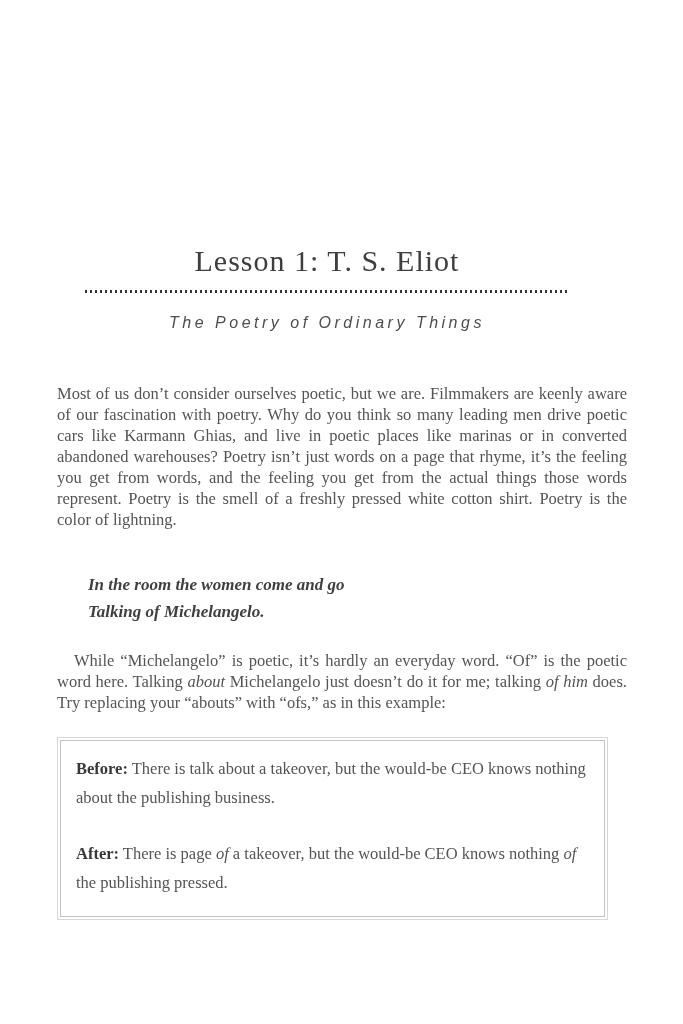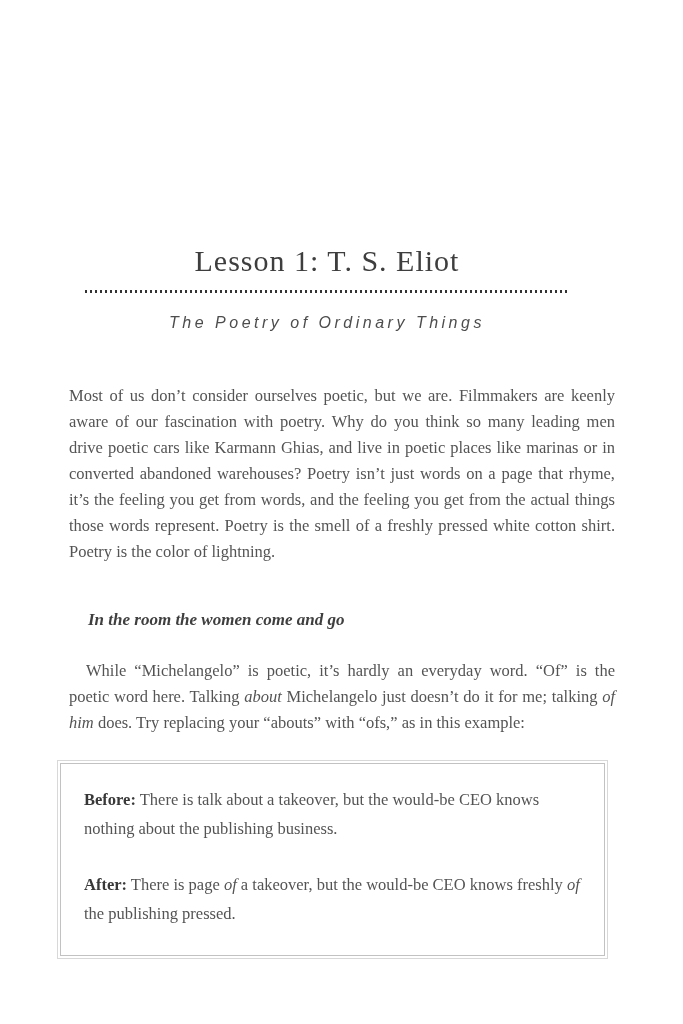--- a/index.html
+++ b/index.html
@@ -35,24 +35,24 @@
     font-style: italic;
     font-weight: 500;
     font-size: 16px;
     letter-spacing: 3.5px;
     color: #4d4d4d;
     margin: 16px;
   }
   
   .content { margin-top: 51px; width: 570px; }
   .para {
-    font-size: 16.5px; line-height: 26px;
+    font-size: 16.5px; line-height: 21px;
     color: #545454;
     text-align: justify;
-    margin: 12px;
+    margin: 0;
   }
   .para.indent { text-indent: 17px; }
   .para em { font-style: italic; }
   .poem {
     margin: 41px 0 25px 31px;
     font-style: italic; font-weight: bold;
     font-size: 17px; line-height: 27px;
     color: #3f3f3f;
   }
   
@@ -64,21 +64,21 @@
     background: #ffffff;
   }
   .example-inner {
     margin: 2px;
     border: 1px solid #c2c2c2;
     padding: 13px 16px 19px 15px;
   }
   .box-para {
     font-size: 16.5px; line-height: 29px;
     color: #545454;
-    margin: 8px;
+    margin: 0;
     text-align: left;
   }
   .box-para.after { margin-top: 27px; }
   .box-label { font-weight: bold; color: #383838; }
   .box-para em { font-style: italic; }
 </style>
 </head>
 <body>
 
 <div class="page">
@@ -89,28 +89,29 @@
     <h2 class="subtitle">The Poetry of Ordinary Things</h2>
   </header>
 
   <main class="content">
 
     <p class="para">Most of us don’t consider ourselves poetic, but we are. Filmmakers are keenly aware of our fascination with poetry. Why do you think so many leading men drive poetic cars like Karmann Ghias, and live in poetic places like marinas or in converted abandoned warehouses? Poetry isn’t just words on a page that rhyme, it’s the feeling you get from words, and the feeling you get from the actual things those words represent. Poetry is the smell of a freshly pressed white cotton shirt. Poetry is the color of lightning.</p>
 
 
     <div class="poem">
       <div>In the room the women come and go</div>
+      <div>Talking of Michelangelo.</div>
     </div>
 
     <p class="para indent"><span>While “Michelangelo” is poetic, it’s hardly an everyday word. “Of” is the poetic word here. Talking </span><em>about</em><span> Michelangelo just doesn’t do it for me; talking </span><em>of him</em><span> does. Try replacing your “abouts” with “ofs,” as in this example:</span></p>
 
     <div class="example-wrap">
       <div class="example-inner">
 
         <p class="box-para"><strong class="box-label">Before:</strong><span> There is talk about a takeover, but the would-be CEO knows nothing about the publishing business.</span></p>
 
-        <p class="box-para after"><strong class="box-label">After:</strong><span> There is page </span><em>of</em><span> a takeover, but the would-be CEO knows freshly </span><em>of</em><span> the publishing pressed.</span></p>
+        <p class="box-para after"><strong class="box-label">After:</strong><span> There is page </span><em>of</em><span> a takeover, but the would-be CEO knows nothing </span><em>of</em><span> the publishing pressed.</span></p>
 
       </div>
     </div>
 
   </main>
 </div>
 
 </body></html>

